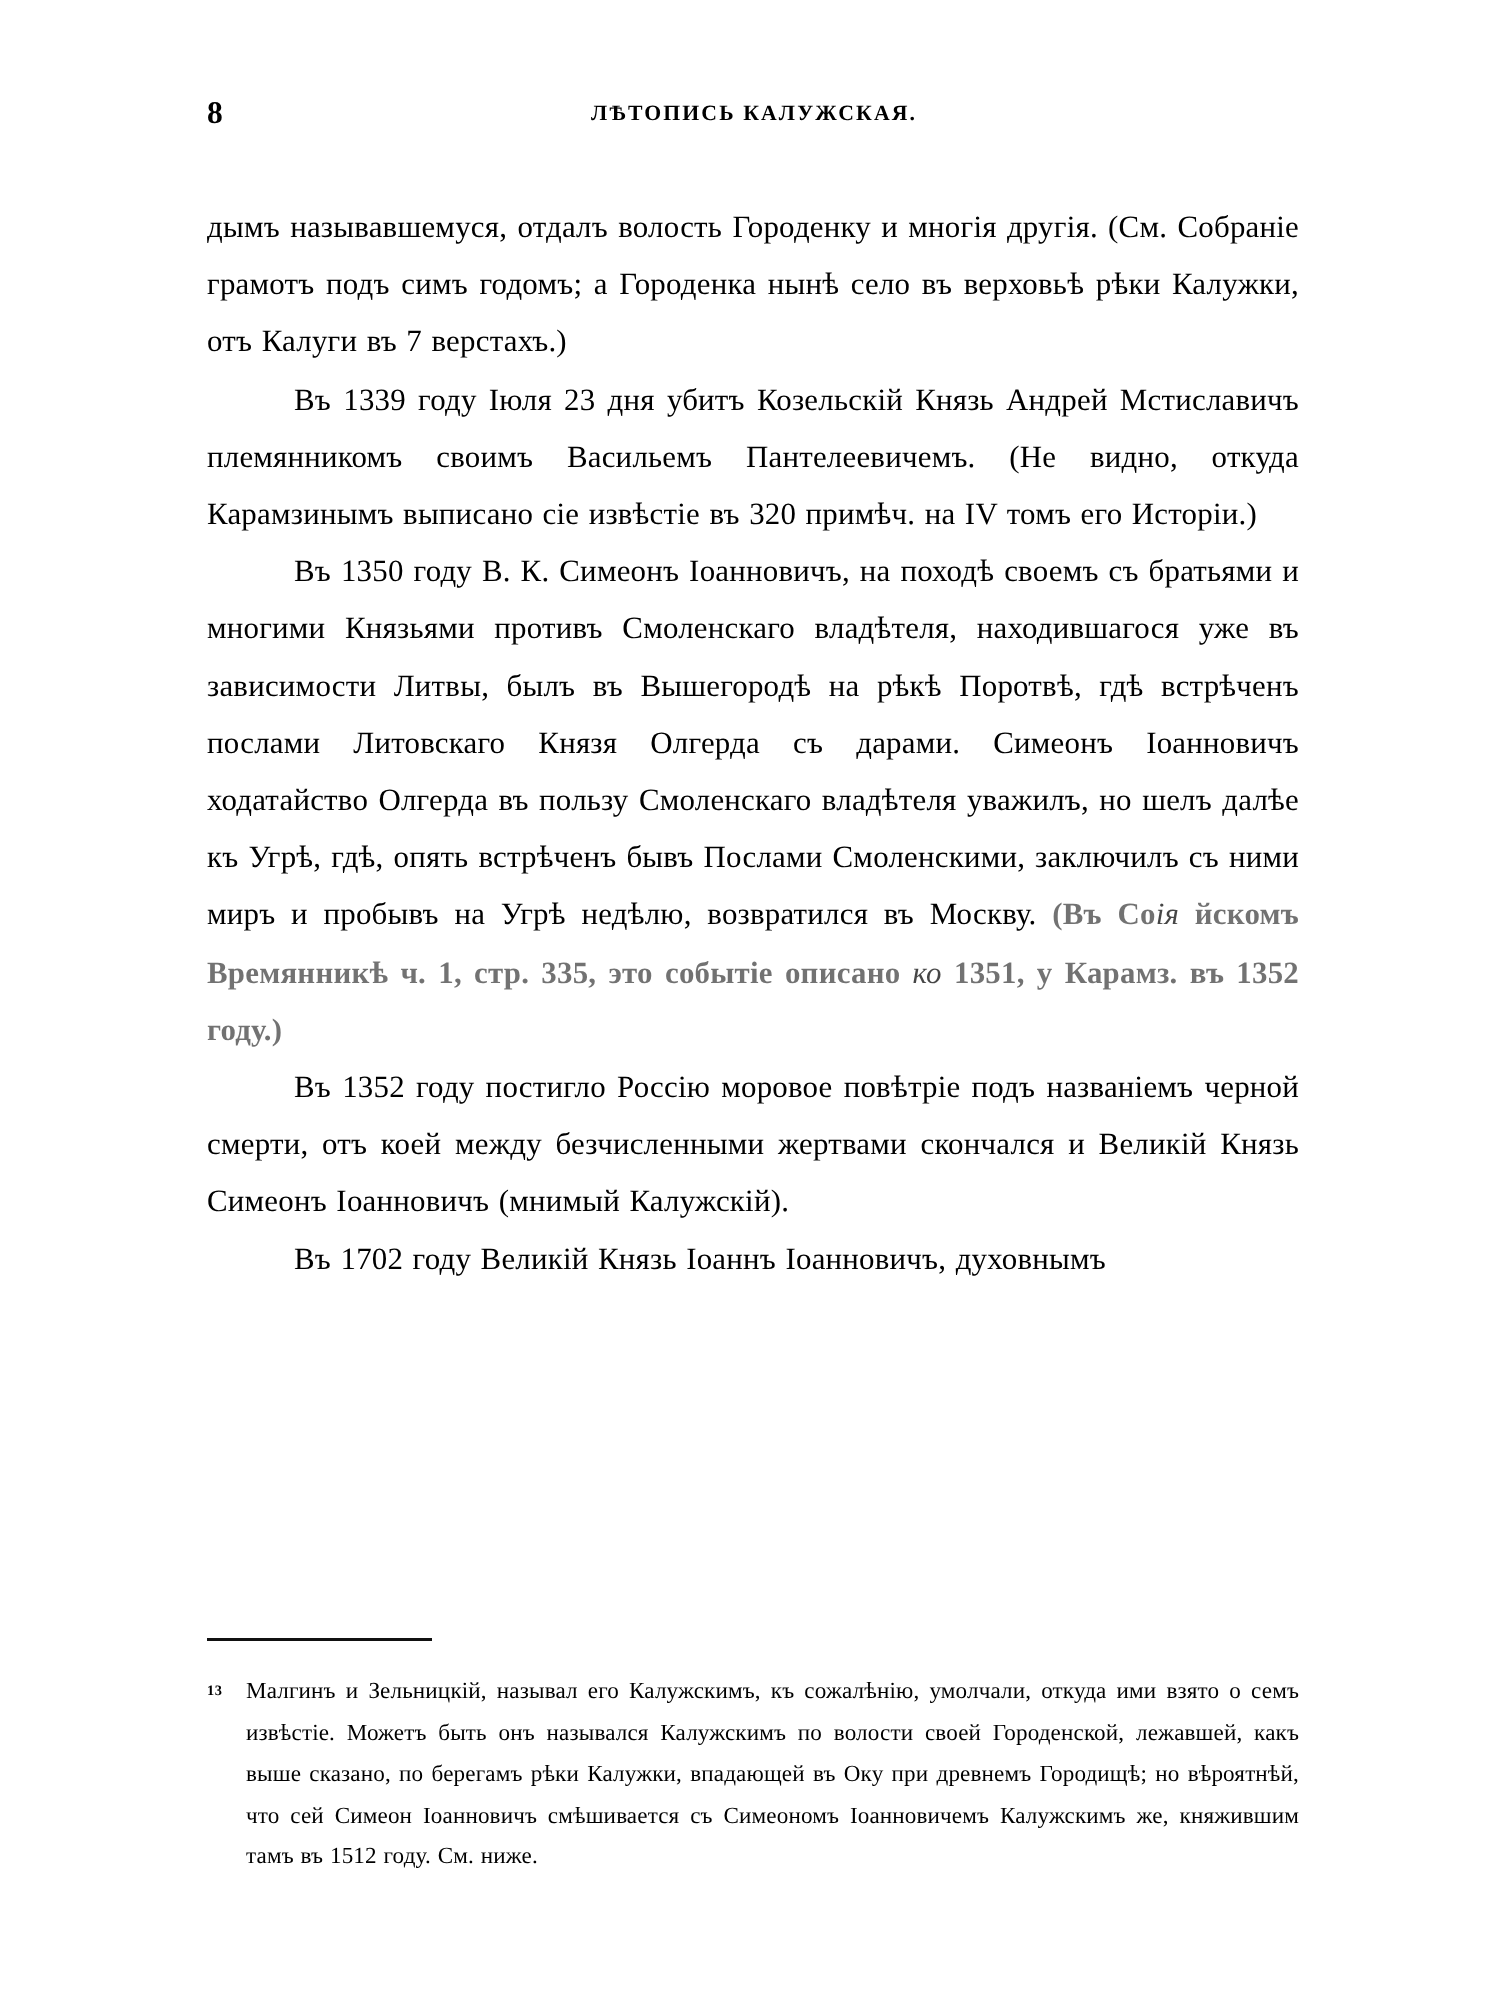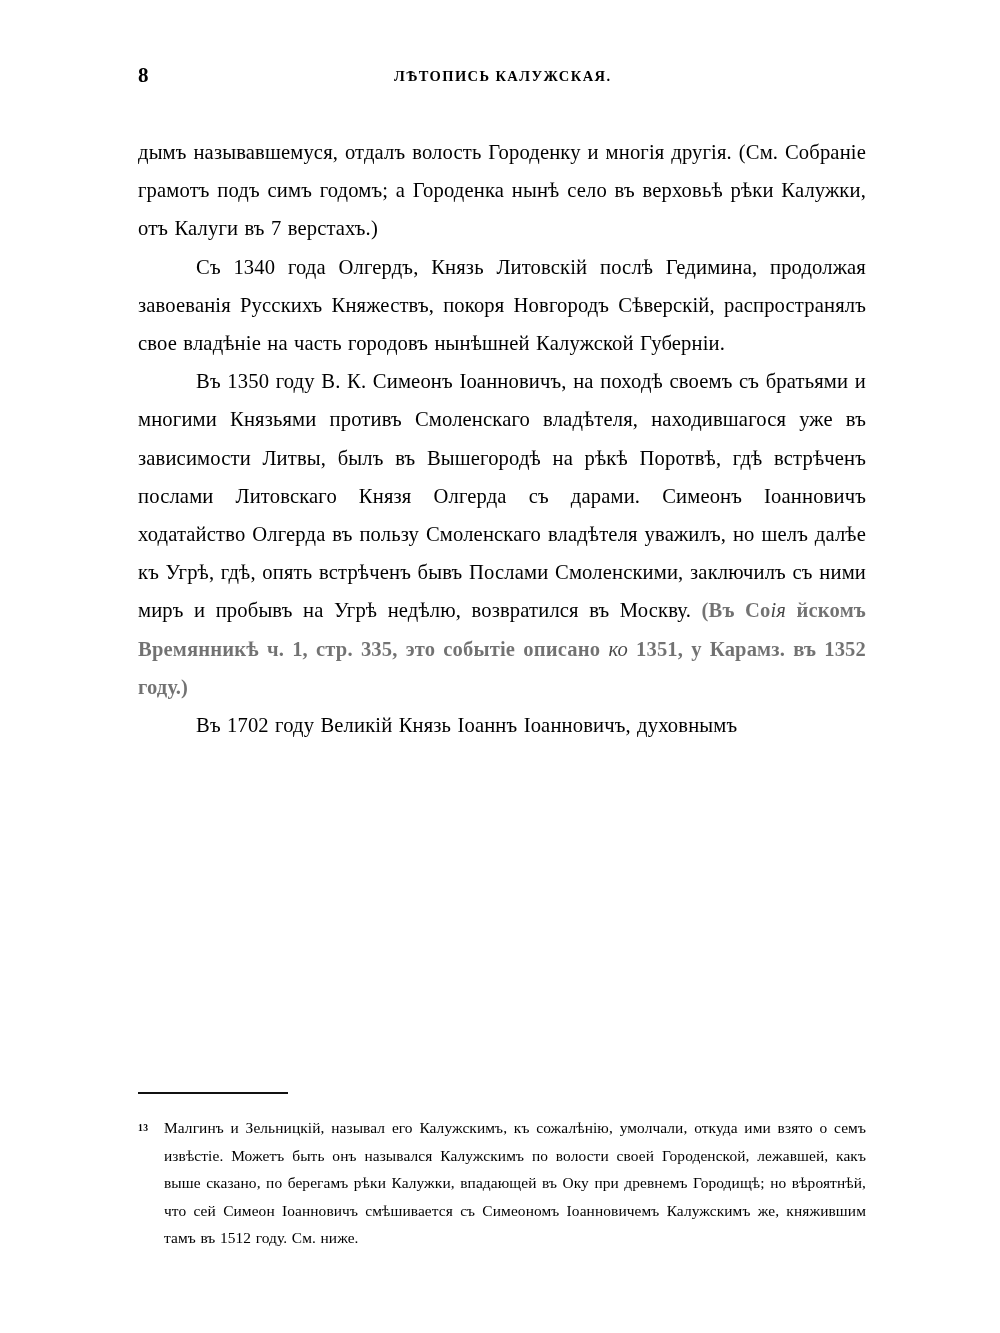--- a/index.html
+++ b/index.html
@@ -140,27 +140,28 @@
 
   <div class="running-head">
     <span class="folio">8</span>
     <span class="head-title">ЛѢТОПИСЬ КАЛУЖСКАЯ.</span>
   </div>
 
   <div class="textblock">
 
     <p class="para noindent">дымъ называвшемуся, отдалъ волость Городенку и многія другія. (См. Собраніе грамотъ подъ симъ годомъ; а Городенка нынѣ село въ верховьѣ рѣки Калужки, отъ Калуги въ 7 верстахъ.)</p>
 
+    <p class="para">Въ 1339 году Іюля 23 дня убитъ Козельскій Князь Андрей Мстиславичъ племянникомъ своимъ Васильемъ Пантелеевичемъ. (Не видно, откуда Карамзинымъ выписано сіе извѣстіе въ 320 примѣч. на IV томъ его Исторіи.)</p>
 
 
-    <p class="para">Съ 1340 года Олгердъ, Князь Литовскій послѣ Гедимина, продолжая завоеванія Русскихъ Княжествъ, покоря Новгородъ Сѣверскій, распространялъ свое владѣніе на часть городовъ нынѣшней Калужской Губерніи.</p>
 
 
     <p class="para"><span>Въ 1350 году В. К. Симеонъ Іоанновичъ, на походѣ своемъ съ братьями и многими Князьями противъ Смоленскаго владѣтеля, находившагося уже въ зависимости Литвы, былъ въ Вышегородѣ на рѣкѣ Поротвѣ, гдѣ встрѣченъ послами Литовскаго Князя Олгерда съ дарами. Симеонъ Іоанновичъ ходатайство Олгерда въ пользу Смоленскаго владѣтеля уважилъ, но шелъ далѣе къ Угрѣ, гдѣ, опять встрѣченъ бывъ Послами Смоленскими, заключилъ съ ними миръ и пробывъ на Угрѣ недѣлю, возвратился въ Москву.</span> <span class="faded">(Въ Со</span><span class="smudge">ія</span> <span class="faded">йскомъ Времянникѣ ч. 1, стр. 335, это событіе описано</span> <span class="smudge">ко</span> <span class="faded">1351, у Карамз. въ 1352 году.)</span></p>
 
+    <p class="para">Въ 1352 году постигло Россію моровое повѣтріе подъ названіемъ черной смерти, отъ коей между безчисленными жертвами скончался и Великій Князь Симеонъ Іоанновичъ (мнимый Калужскій).</p>
 
     <p class="para">Въ 1702 году Великій Князь Іоаннъ Іоанновичъ, духовнымъ</p>
 
   </div>
 
   <div class="footnote-rule"></div>
 
   <div class="footnote">
     <p class="fnpara fn-hang"><span class="fnmark">13</span><span>Малгинъ и Зельницкій, называл его Калужскимъ, къ сожалѣнію, умолчали, откуда ими взято о семъ извѣстіе. Можетъ быть онъ назывался Калужскимъ по волости своей Городенской, лежавшей, какъ выше сказано, по берегамъ рѣки Калужки, впадающей въ Оку при древнемъ Городищѣ; но вѣроятнѣй, что сей Симеон Іоанновичъ смѣшивается съ Симеономъ Іоанновичемъ Калужскимъ же, княжившим тамъ въ 1512 году. См. ниже.</span></p>
   </div>

